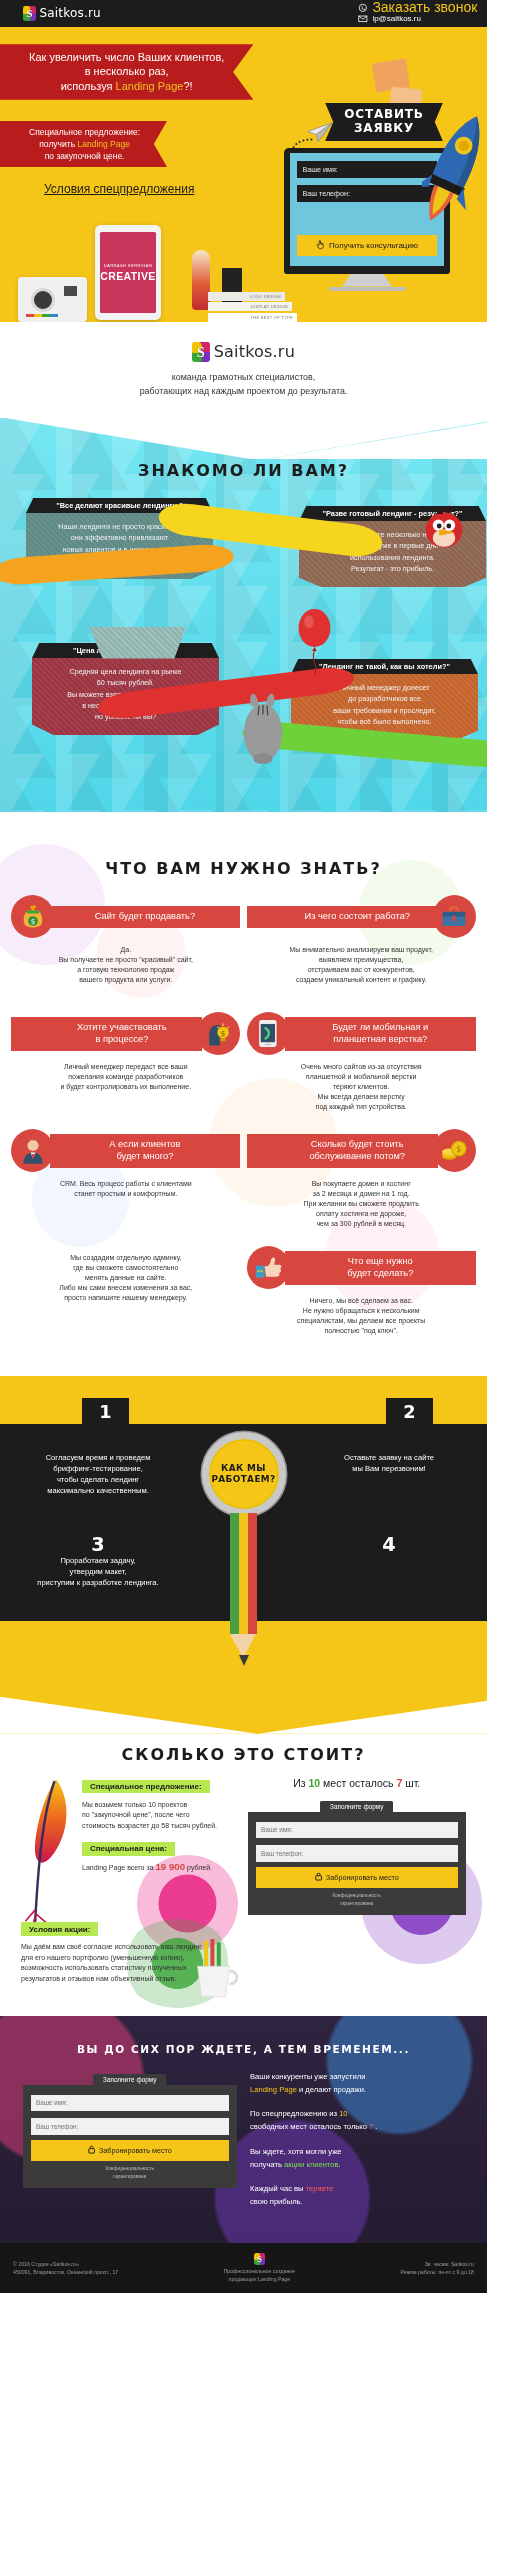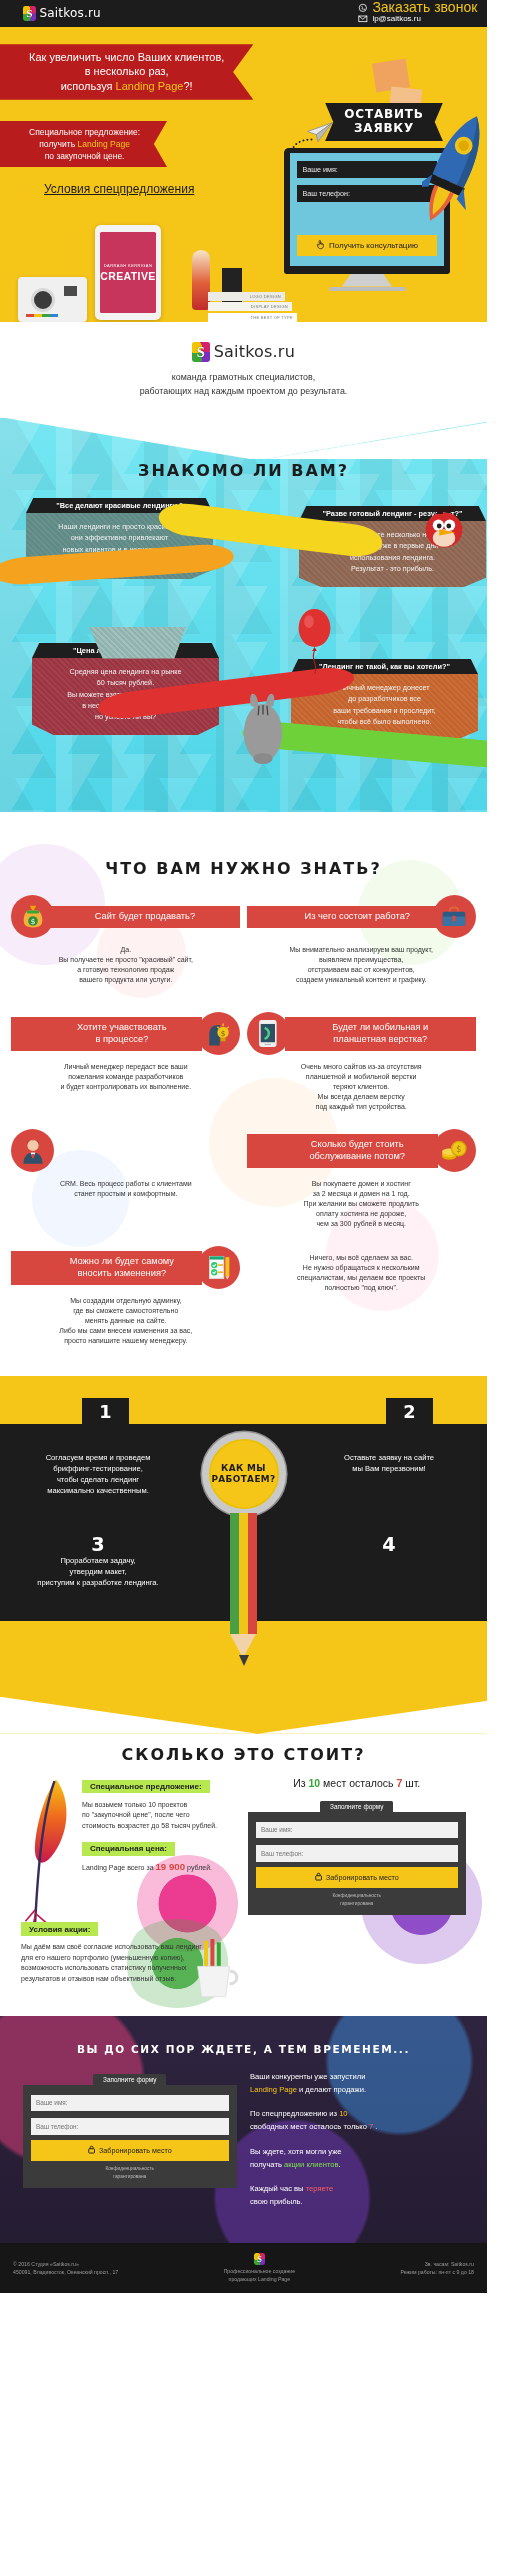--- a/index.html
+++ b/index.html
@@ -648,20 +648,22 @@
         <div class="card-head">
           <span class="circ">
             <svg width="24" height="26" viewBox="0 0 30 32">
               <circle cx="15" cy="9" r="7" fill="#f3c9a8"></circle>
               <path d="M8 7 C8 1 22 1 22 7 L22 5 C22 2 8 2 8 5 z" fill="#3a3a3a"></path>
               <path d="M3 32 C3 22 9 18 15 18 C21 18 27 22 27 32 z" fill="#2f5068"></path>
               <path d="M12 18 L15 25 L18 18 z" fill="#fff"></path>
               <path d="M14 20 l1 5 1 -5" stroke="#d8473f" stroke-width="2"></path>
             </svg>
           </span>
+          <span class="pill" style="white-space:pre-line">А если клиентов
+будет много?</span>
         </div>
         <div class="card-body" style="white-space:pre-line">CRM. Весь процесс работы с клиентами
 станет простым и комфортным.</div>
       </div>
 
       <div class="card right">
         <div class="card-head">
           <span class="pill" style="white-space:pre-line">Сколько будет стоить
 обслуживание потом?</span>
           <span class="circ">
@@ -675,46 +677,40 @@
           </span>
         </div>
         <div class="card-body" style="white-space:pre-line">Вы покупаете домен и хостинг
 за 2 месяца и домен на 1 год.
 При желании вы сможете продлить
 оплату хостинга не дороже,
 чем за 300 рублей в месяц.</div>
       </div>
 
       <div class="card right">
-        <div class="card-head">
-          <span class="pill" style="white-space:pre-line">Можно ли будет самому
-вносить изменения?</span>
-          <span class="circ">
-            <svg width="26" height="27" viewBox="0 0 32 34">
-              <rect x="4" y="3" width="18" height="28" fill="#f7f7f7" stroke="#ddd"></rect>
-              <rect x="4" y="3" width="18" height="4" fill="#19a974"></rect>
-              <circle cx="10" cy="14" r="4" fill="#2ecc71"></circle>
-              <path d="M8 14l1.6 1.6L12 13" stroke="#fff" stroke-width="1.4" fill="none"></path>
-              <rect x="15" y="13" width="6" height="1.8" fill="#f0a500"></rect>
-              <circle cx="10" cy="23" r="4" fill="#2ecc71"></circle>
-              <path d="M8 23l1.6 1.6L12 22" stroke="#fff" stroke-width="1.4" fill="none"></path>
-              <rect x="15" y="22" width="6" height="1.8" fill="#f0a500"></rect>
-              <rect x="24" y="4" width="5" height="24" fill="#f0c419"></rect>
-              <path d="M24 28 l2.5 4 2.5 -4 z" fill="#f2d3a8"></path>
-            </svg>
-          </span>
-        </div>
         <div class="card-body" style="white-space:pre-line">Мы создадим отдельную админку,
 где вы сможете самостоятельно
 менять данные на сайте.
 Либо мы сами внесем изменения за вас,
 просто напишите нашему менеджеру.</div>
       </div>
 
       <div class="card left">
+        <div class="card-head">
+          <span class="circ">
+            <svg width="27" height="24" viewBox="0 0 34 30">
+              <rect x="1" y="12" width="11" height="15" fill="#39a0c4"></rect>
+              <circle cx="4.5" cy="19" r="1.4" fill="#f0c419"></circle>
+                <circle cx="8.5" cy="19" r="1.4" fill="#f0c419"></circle>
+              <path d="M12 13 C18 13 19 10 20 5 C21 0 27 1 25 7 L24 11 L31 11 C34 11 34 16 31 16 C34 17 33 21 30 21 C32 23 30 26 27 26 L14 26 z" fill="#f7d6bb"></path>
+            </svg>
+          </span>
+          <span class="pill" style="white-space:pre-line">Что еще нужно
+будет сделать?</span>
+        </div>
         <div class="card-body" style="white-space:pre-line">Ничего, мы всё сделаем за вас.
 Не нужно обращаться к нескольким
 специалистам, мы делаем все проекты
 полностью "под ключ".</div>
       </div>
 
     </div>
   </div>
 
   <div class="work">

